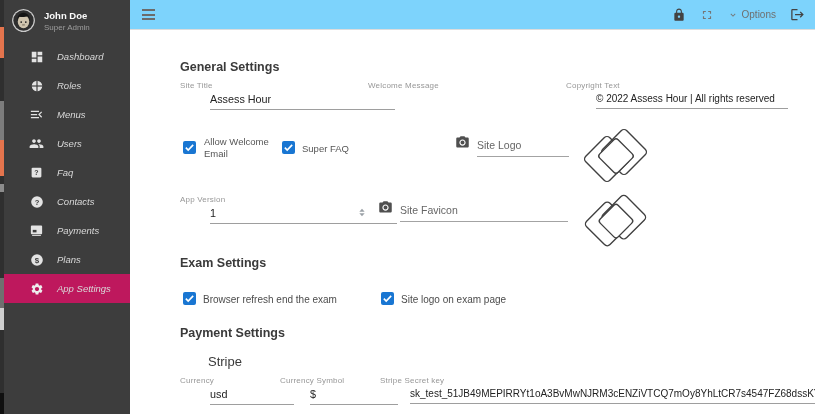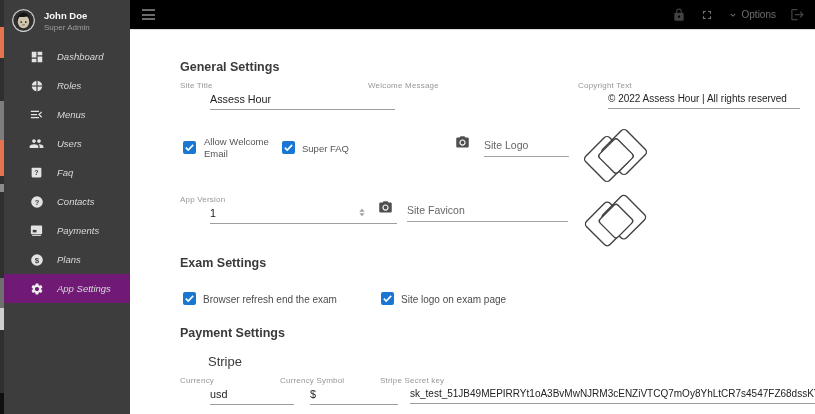--- a/index.html
+++ b/index.html
@@ -18,26 +18,26 @@
   .seg-b{top:393px;height:21px;background:#101010;}
 
   
   .sidebar{position:absolute;left:0;top:0;width:130px;height:414px;background:#3d3d3d;z-index:10;}
   .profile{position:absolute;left:0;top:0;width:130px;height:42px;}
   .avatar{position:absolute;left:12px;top:9px;width:23px;height:23px;border-radius:50%;overflow:hidden;display:block;}
   .pname{position:absolute;left:44px;top:10px;font-size:9.5px;font-weight:bold;color:#fafafa;}
   .prole{position:absolute;left:44px;top:23px;font-size:8px;color:#9d9d9d;}
   .menu{position:absolute;left:0;top:42px;width:130px;}
   .mi{height:29px;display:flex;align-items:center;padding-left:29px;cursor:pointer;}
-  .mi.active{background:#701a75;}
+  .mi.active{background:#be185d;}
   .micon{width:15px;height:15px;display:flex;align-items:center;justify-content:center;flex:0 0 15px;}
   .mlabel{margin-left:13px;font-size:9.5px;color:#d9d9d9;white-space:nowrap;font-style:italic;}
 
   
-  .topbar{position:absolute;left:130px;top:0;width:685px;height:29px;background:#000000;
+  .topbar{position:absolute;left:130px;top:0;width:685px;height:29px;background:#7dd3fc;
           border-bottom:1px solid #dcdcdc;z-index:5;}
   .burger{position:absolute;left:12px;top:9px;display:flex;flex-direction:column;gap:2.5px;cursor:pointer;}
   .burger i{display:block;width:13px;height:2px;background:#6b6b6b;}
   .tb-right{position:absolute;right:10px;top:0;height:29px;display:flex;align-items:center;gap:14px;}
   .tbi{display:flex;align-items:center;cursor:pointer;}
   .tb-options{display:flex;align-items:center;gap:4px;cursor:pointer;font-size:10px;color:#6f6f6f;}
 
   
   .content{position:absolute;left:130px;top:30px;width:685px;height:384px;background:#fff;}
   .h1{position:absolute;font-size:12.5px;font-weight:bold;color:#3a3a3a;}
@@ -47,21 +47,21 @@
   .finput{display:block;width:100%;border:0;border-bottom:1px solid #9e9e9e;background:transparent;
           font-family:inherit;font-size:10.8px;color:#232323;padding:1px 0 4px;outline:none;
           white-space:nowrap;overflow:hidden;box-sizing:border-box;margin-left:30px;}
   .finput.small{font-size:10px;}
   .numwrap{position:relative;}
   .spinner{position:absolute;right:1px;bottom:7px;display:flex;flex-direction:column;gap:1px;cursor:pointer;}
   .cb{position:absolute;width:13px;height:13px;background:#1976d2;border-radius:2px;display:flex;
       align-items:center;justify-content:center;cursor:pointer;}
   .cblabel{position:absolute;font-size:9.5px;color:#565656;line-height:11.5px;}
   .cblabel.lg{font-size:10px;color:#4c4c4c;}
-  .upload{position:absolute;display:flex;align-items:flex-end;gap:7px;}
+  .upload{position:absolute;display:flex;align-items:flex-end;}
   .cam{display:block;margin-bottom:3px;cursor:pointer;}
   .uptext{flex:1;margin-left:7px;font-size:10.5px;color:#666;border-bottom:1px solid #a3a3a3;
           padding:0 0 5px;white-space:nowrap;cursor:text;}
   .logo{position:absolute;}
 </style>
 </head>
 <body>
 
 <div class="app">
 
@@ -212,21 +212,21 @@
 
     <div class="field" style="left:50px;top:51px;width:185px">
       <div class="flabel">Site Title</div>
       <input class="finput" readonly="" value="Assess Hour" style="">
     </div>
 
     <div class="field" style="left:238px;top:51px;width:190px">
       <div class="flabel">Welcome Message</div>
     </div>
 
-    <div class="field" style="left:448px;top:51px;width:192px">
+    <div class="field" style="left:436px;top:51px;width:192px">
       <div class="flabel">Copyright Text</div>
       <input class="finput small" readonly="" value="© 2022 Assess Hour | All rights reserved" style="">
     </div>
 
     <span class="cb" style="left:53px;top:111px">
       <svg width="11" height="11" viewBox="0 0 12 12">
           <path d="M2 6.2 4.6 8.8 10 3.2" stroke="#fff" stroke-width="1.8" fill="none"></path>
         </svg>
     </span>
     <span class="cblabel" style="left:74px;top:106px;width:78px">Allow Welcome Email</span>

